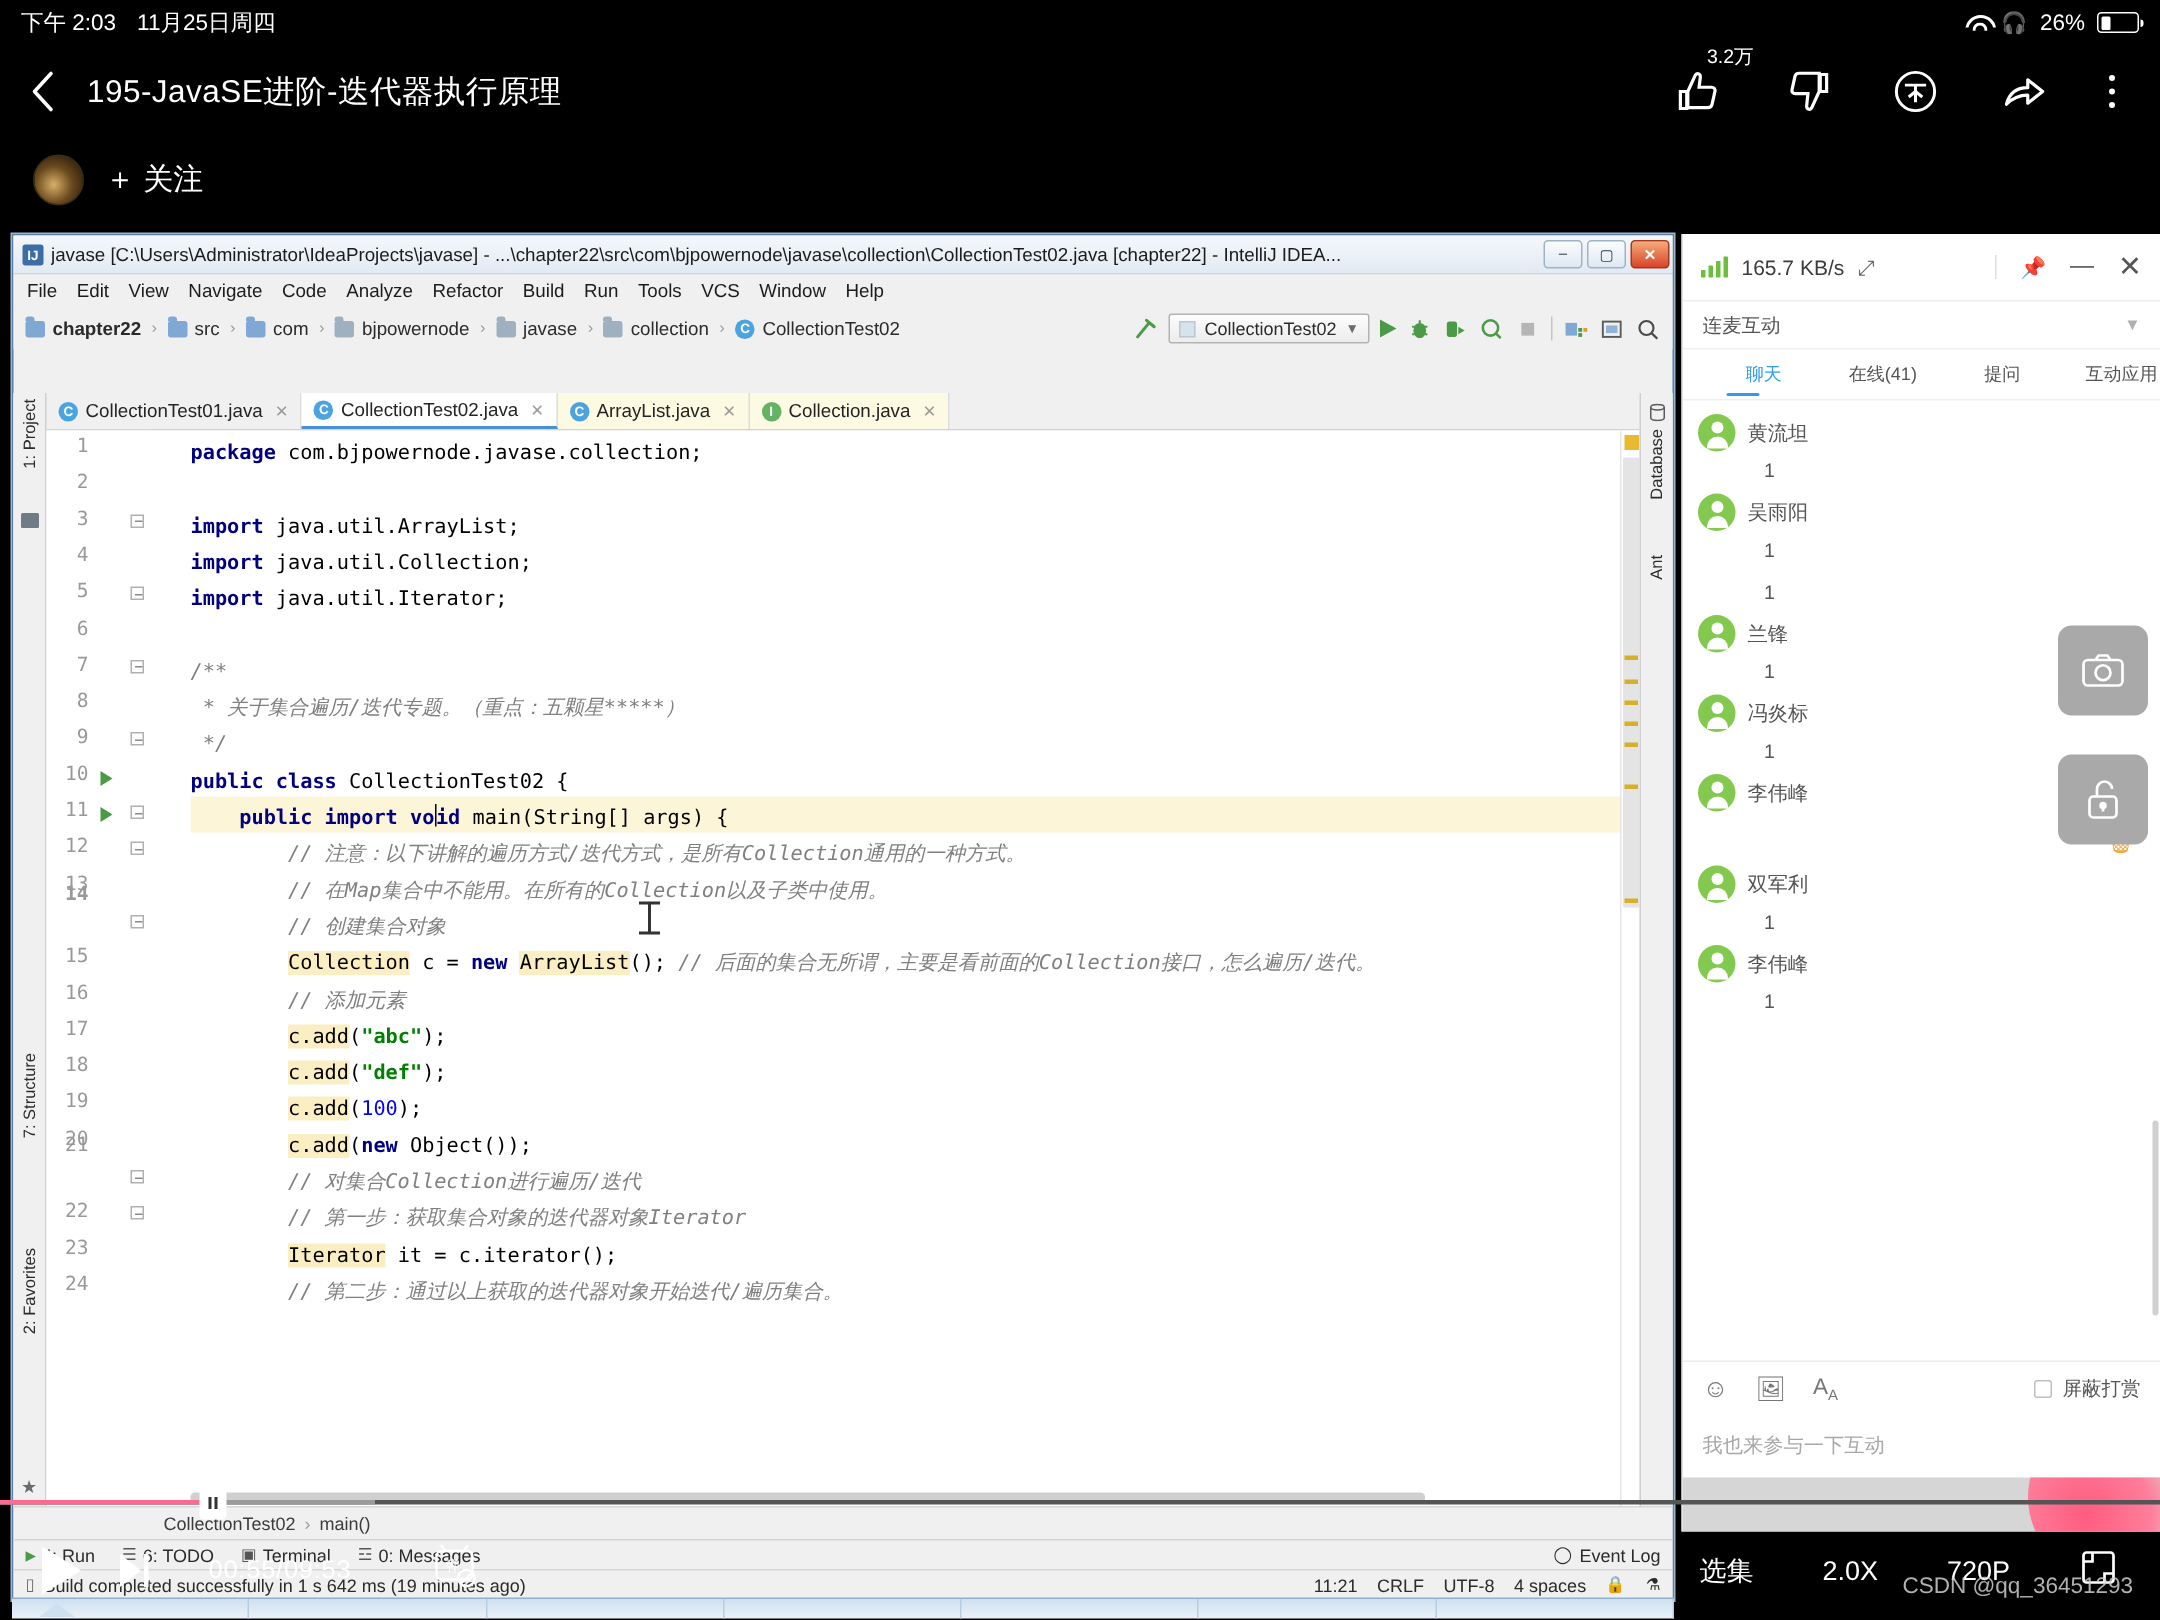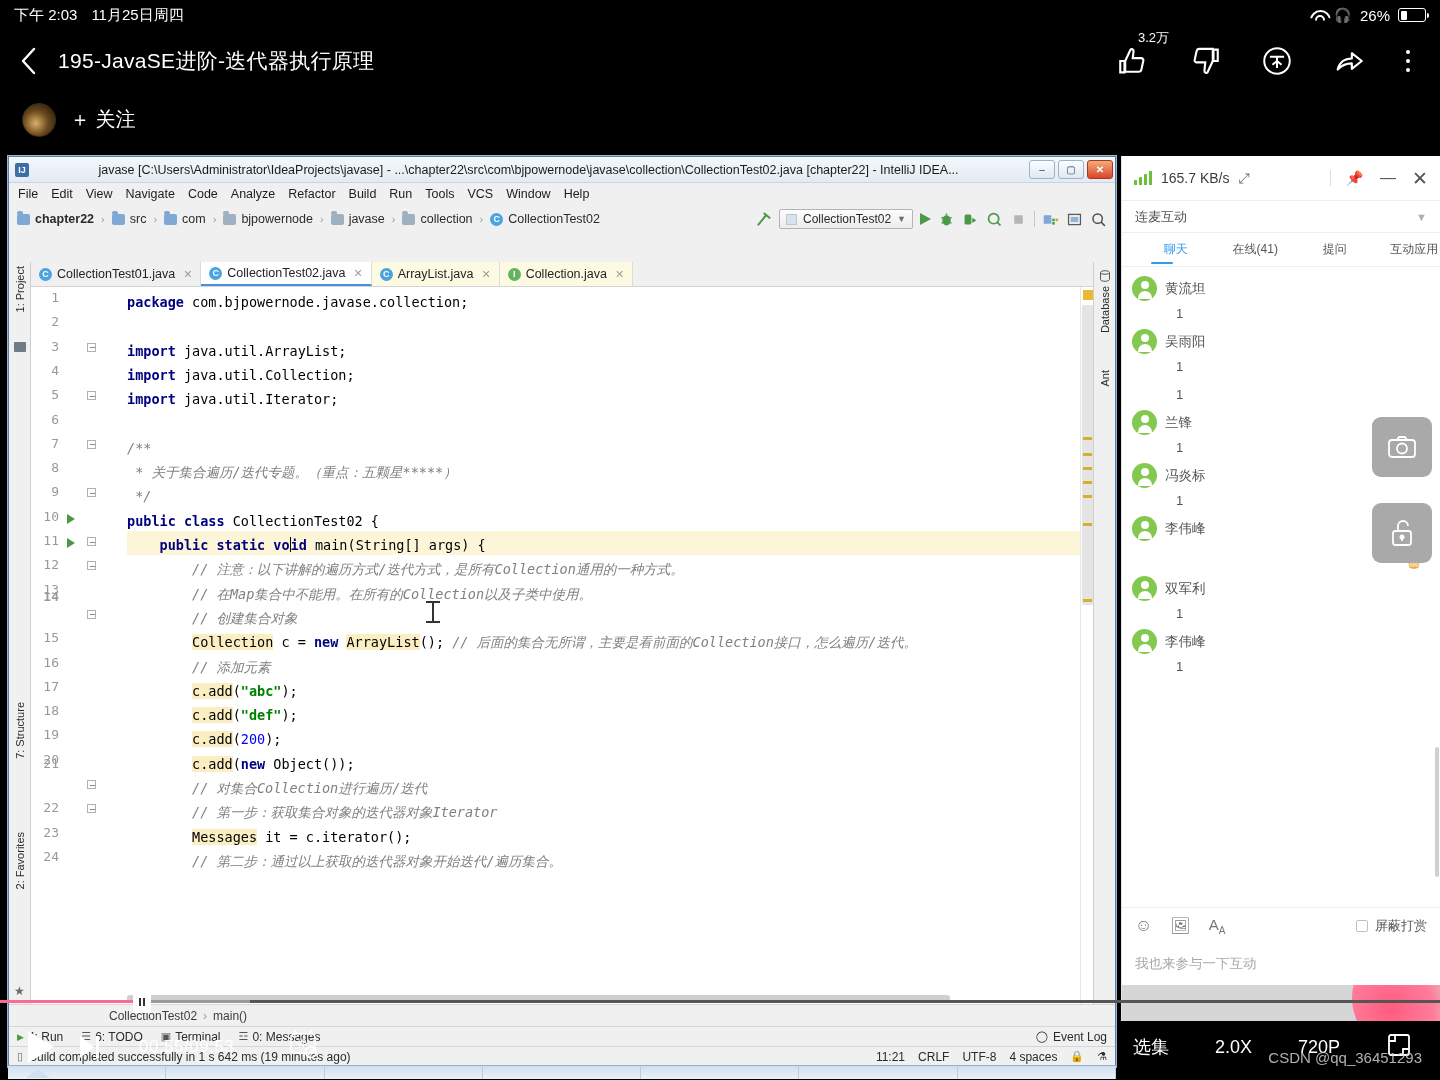--- a/index.html
+++ b/index.html
@@ -45,21 +45,21 @@
   .video-body{ position:absolute; left:0; top:147px; width:1440px; height:828px; background:#000; }
 
   
   .ide{ position:absolute; left:8px; top:9px; width:1108px; height:911px;
     background:#f0f0f0; border:1px solid #5a7fa8;
     box-shadow:0 0 0 1px #9db6d0; font-family:"Liberation Sans", sans-serif; }
   .ide-title{ height:26px; background:linear-gradient(#f5f8fb,#e2eaf3); display:flex; align-items:center;
     padding:0 2px 0 6px; font-size:12.5px; color:#1b1b1b; border-bottom:1px solid #c9d4e0;}
   .ide-logo{ width:14px; height:14px; background:#3a6ea5; color:#fff; font-size:9px;
      display:flex; align-items:center; justify-content:center; border-radius:2px; margin-right:5px; font-weight:bold;}
-  .ide-title-text{ white-space:nowrap; overflow:hidden; text-overflow:ellipsis; flex:1;text-align:center;}
+  .ide-title-text{ white-space:nowrap; overflow:hidden; text-overflow:ellipsis; flex:1;}
   .winbtns{ display:flex; gap:3px; margin-left:6px; }
   .winbtn{ width:26px; height:19px; border:1px solid #9fb3c8; border-radius:3px;
      background:linear-gradient(#fbfdff,#dfe8f2); display:flex; align-items:center; justify-content:center;
      font-size:10px; color:#33414f;}
   .winbtn.close{ background:linear-gradient(#f4ad7a,#d9442a); border-color:#a5391f; color:#fff; font-weight:bold;}
 
   .ide-menu{ height:22px; display:flex; align-items:center; gap:13px; padding-left:9px;
      font-size:12.5px; color:#1c1c1c; background:#f0f0f0;}
   .ide-menu span{ cursor:default; }
 
@@ -460,33 +460,33 @@
               <div class="cl" style="top: 27.3px;"></div>
               <div class="cl" style="top: 51.6px;"><span class="kw">import</span> java.util.ArrayList;</div>
               <div class="cl" style="top: 75.9px;"><span class="kw">import</span> java.util.Collection;</div>
               <div class="cl" style="top: 100.2px;"><span class="kw">import</span> java.util.Iterator;</div>
               <div class="cl" style="top: 124.5px;"></div>
               <div class="cl" style="top: 148.8px;"><span class="cmt">/**</span></div>
               <div class="cl" style="top: 173.1px;"><span class="cmt"> * 关于集合遍历/迭代专题。（重点：五颗星*****）</span></div>
               <div class="cl" style="top: 197.4px;"><span class="cmt"> */</span></div>
               <div class="cl" style="top: 221.7px;"><span class="kw">public class</span> CollectionTest02 {</div>
               <div class="hl-line" style="top: 244px;"></div>
-              <div class="cl" style="top: 246px;">    <span class="kw">public static</span> <span class="kw">vo</span><span class="caret"></span><span class="kw">id</span> main(String[] args) {</div>
+              <div class="cl" style="top: 246px;">    <span class="kw">public import</span> <span class="kw">vo</span><span class="caret"></span><span class="kw">id</span> main(String[] args) {</div>
               <div class="cl" style="top: 270.3px;">        <span class="cmt">// 注意：以下讲解的遍历方式/迭代方式，是所有Collection通用的一种方式。</span></div>
               <div class="cl" style="top: 294.6px;">        <span class="cmt">// 在Map集合中不能用。在所有的Collection以及子类中使用。</span></div>
               <div class="cl" style="top: 318.9px;">        <span class="cmt">// 创建集合对象</span></div>
               <div class="cl" style="top: 343.2px;">        <span class="hlbox">Collection</span> c = <span class="kw">new</span> <span class="hlbox">ArrayList</span>(); <span class="cmt">// 后面的集合无所谓，主要是看前面的Collection接口，怎么遍历/迭代。</span></div>
               <div class="cl" style="top: 367.5px;">        <span class="cmt">// 添加元素</span></div>
               <div class="cl" style="top: 391.8px;">        <span class="hlbox">c.add</span>(<span class="str">"abc"</span>);</div>
               <div class="cl" style="top: 416.1px;">        <span class="hlbox">c.add</span>(<span class="str">"def"</span>);</div>
-              <div class="cl" style="top: 440.4px;">        <span class="hlbox">c.add</span>(<span class="num">200</span>);</div>
+              <div class="cl" style="top: 440.4px;">        <span class="hlbox">c.add</span>(<span class="num">100</span>);</div>
               <div class="cl" style="top: 464.7px;">        <span class="hlbox">c.add</span>(<span class="kw">new</span> Object());</div>
               <div class="cl" style="top: 489px;">        <span class="cmt">// 对集合Collection进行遍历/迭代</span></div>
               <div class="cl" style="top: 513.3px;">        <span class="cmt">// 第一步：获取集合对象的迭代器对象Iterator</span></div>
-              <div class="cl" style="top: 537.6px;">        <span class="hlbox">Messages</span> it = c.iterator();</div>
+              <div class="cl" style="top: 537.6px;">        <span class="hlbox">Iterator</span> it = c.iterator();</div>
               <div class="cl" style="top: 561.9px;">        <span class="cmt">// 第二步：通过以上获取的迭代器对象开始迭代/遍历集合。</span></div>
               <div style="position: absolute; left: 305px; top: 314.9px; width: 2px; height: 20px; background: rgb(51, 51, 51);"></div>
               <div style="position: absolute; left: 299px; top: 313.9px; width: 14px; height: 2px; background: rgb(51, 51, 51);"></div>
               <div style="position: absolute; left: 299px; top: 333.9px; width: 14px; height: 2px; background: rgb(51, 51, 51);"></div>
             </div>
           <div class="errstripe">
             <div class="stripe-top"></div>
             <div class="scroll-th" style="top:18px;height:300px;"></div>
             <div class="stripe-mark" style="top:150px;"></div>
             <div class="stripe-mark" style="top:166px;"></div>

